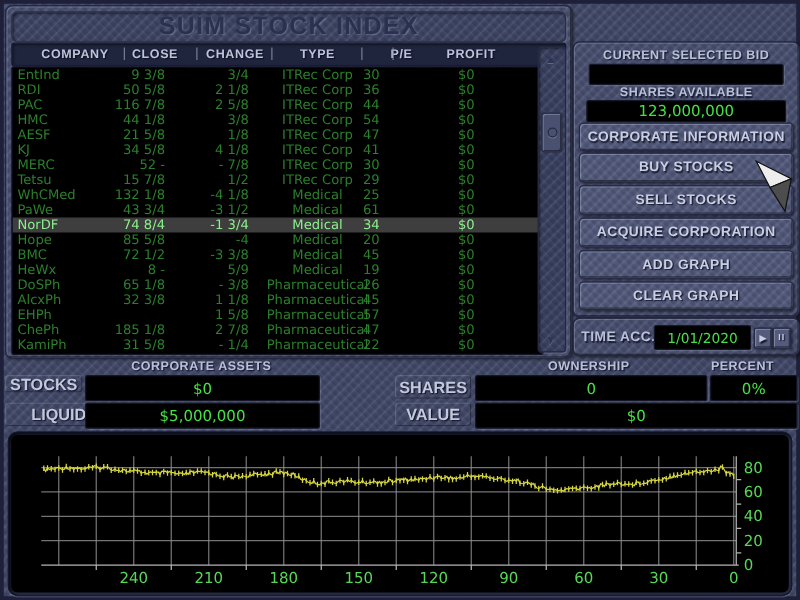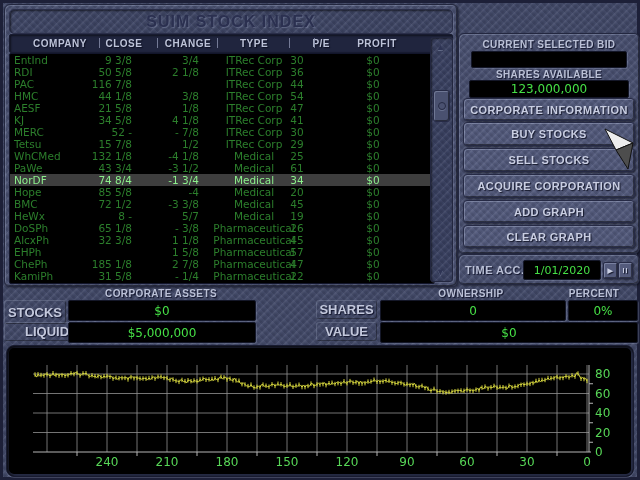--- a/index.html
+++ b/index.html
@@ -27,21 +27,21 @@
     color:#46e046;font:12px "DejaVu Sans",sans-serif;
     display:flex;align-items:center;justify-content:center;white-space:nowrap;}
   .lab{position:absolute;color:#bac0d6;font-weight:bold;font-size:10px;letter-spacing:0.4px;
     text-shadow:1px 1px 1px #10132a;text-align:center;}
   .biglab{position:absolute;color:#c3c8dc;font-weight:bold;font-size:13px;
     text-shadow:1px 1px 1px #10132a;display:flex;align-items:center;justify-content:center;}
   
   #stock-panel{left:4px;top:4px;width:452px;height:281px;}
   #title-bar{position:absolute;left:4px;top:4px;right:4px;height:23px;
     display:flex;align-items:center;justify-content:center;}
-  #title-text{font-weight:bold;font-size:16px;letter-spacing:1px;color:#2b3050;
+  #title-text{font-weight:bold;font-size:20px;letter-spacing:1px;color:#2b3050;
     text-shadow:1px 1px 1px rgba(175,185,215,0.30);}
   #table-header{position:absolute;left:4px;top:29px;right:4px;height:17px;
     background-color:#20253e;border:1px solid #171b30;border-radius:2px;
     box-shadow:inset 1px 1px 2px rgba(0,0,0,0.5);}
   .hl{position:absolute;top:1px;height:15px;line-height:15px;font-weight:bold;font-size:10px;
     color:#bdc3d8;letter-spacing:0.5px;text-align:center;text-shadow:1px 1px 1px #0c0f22;}
   .hsep{position:absolute;top:3px;height:10px;width:1px;background:#8a90ad;opacity:0.8;}
   #table-body{position:absolute;left:4px;top:48px;width:424px;height:229px;
     background:#000;border:1px solid #12152a;border-radius:2px;
     box-shadow:inset 2px 2px 3px rgba(0,0,0,0.9);overflow:hidden;}
@@ -121,20 +121,21 @@
             <span class="cell c-company">RDI</span>
             <span class="cell c-close">50 5/8</span>
             <span class="cell c-change">2 1/8</span>
             <span class="cell c-type">ITRec Corp</span>
             <span class="cell c-pe">36</span>
             <span class="cell c-profit">$0</span>
           </div>
           <div class="trow">
             <span class="cell c-company">PAC</span>
             <span class="cell c-close">116 7/8</span>
+            <span class="cell c-change">2 5/8</span>
             <span class="cell c-type">ITRec Corp</span>
             <span class="cell c-pe">44</span>
             <span class="cell c-profit">$0</span>
           </div>
           <div class="trow">
             <span class="cell c-company">HMC</span>
             <span class="cell c-close">44 1/8</span>
             <span class="cell c-change">3/8</span>
             <span class="cell c-type">ITRec Corp</span>
             <span class="cell c-pe">54</span>
@@ -208,21 +209,21 @@
             <span class="cell c-company">BMC</span>
             <span class="cell c-close">72 1/2</span>
             <span class="cell c-change">-3 3/8</span>
             <span class="cell c-type">Medical</span>
             <span class="cell c-pe">45</span>
             <span class="cell c-profit">$0</span>
           </div>
           <div class="trow">
             <span class="cell c-company">HeWx</span>
             <span class="cell c-close">8 -</span>
-            <span class="cell c-change">5/7</span>
+            <span class="cell c-change">5/9</span>
             <span class="cell c-type">Medical</span>
             <span class="cell c-pe">19</span>
             <span class="cell c-profit">$0</span>
           </div>
           <div class="trow">
             <span class="cell c-company">DoSPh</span>
             <span class="cell c-close">65 1/8</span>
             <span class="cell c-change">- 3/8</span>
             <span class="cell c-type">Pharmaceutical</span>
             <span class="cell c-pe">26</span>
@@ -296,21 +297,21 @@
     </div>
     <div class="btn timebtn" style="left:159px;">
       <span style="letter-spacing:1px;">II</span>
     </div>
   </div>
 
   <span class="lab" style="left:61px;top:288px;width:200px;">CORPORATE ASSETS</span>
   <span class="lab" style="left:371px;top:288px;width:200px;">OWNERSHIP</span>
   <span class="lab" style="left:550px;top:288px;width:88px;">PERCENT</span>
 
-  <div class="plate biglab" style="left:4px;top:300px;width:62px;height:24px;">STOCKS</div>
+  <div class="plate biglab" style="left:4px;top:300px;width:62px;height:14px;">STOCKS</div>
   <div class="field" style="left:68px;top:300px;width:186px;height:19px;">$0</div>
   <div class="plate biglab" style="left:316px;top:300px;width:61px;height:19px;">SHARES</div>
   <div class="field" style="left:380px;top:300px;width:184px;height:19px;">0</div>
   <div class="field" style="left:568px;top:300px;width:68px;height:19px;">0%</div>
 
   <div class="plate biglab" style="left:4px;top:322px;width:86px;height:19px;">LIQUID</div>
   <div class="field" style="left:68px;top:322px;width:186px;height:19px;">$5,000,000</div>
   <div class="plate biglab" style="left:316px;top:322px;width:61px;height:19px;">VALUE</div>
   <div class="field" style="left:380px;top:322px;width:256px;height:19px;">$0</div>
 

